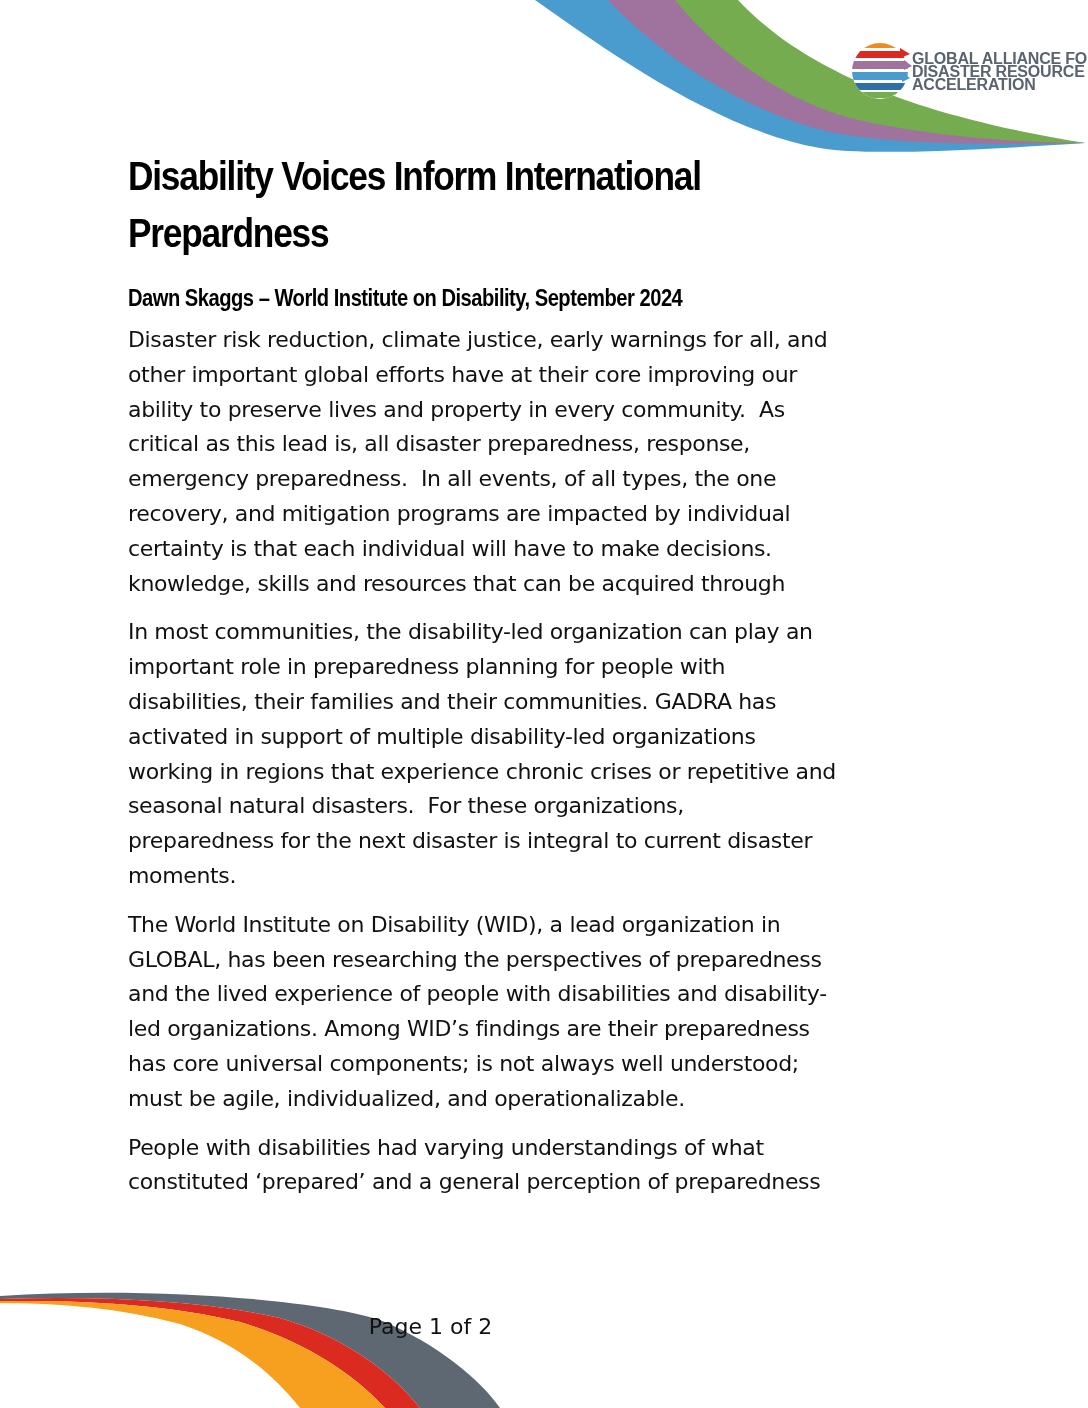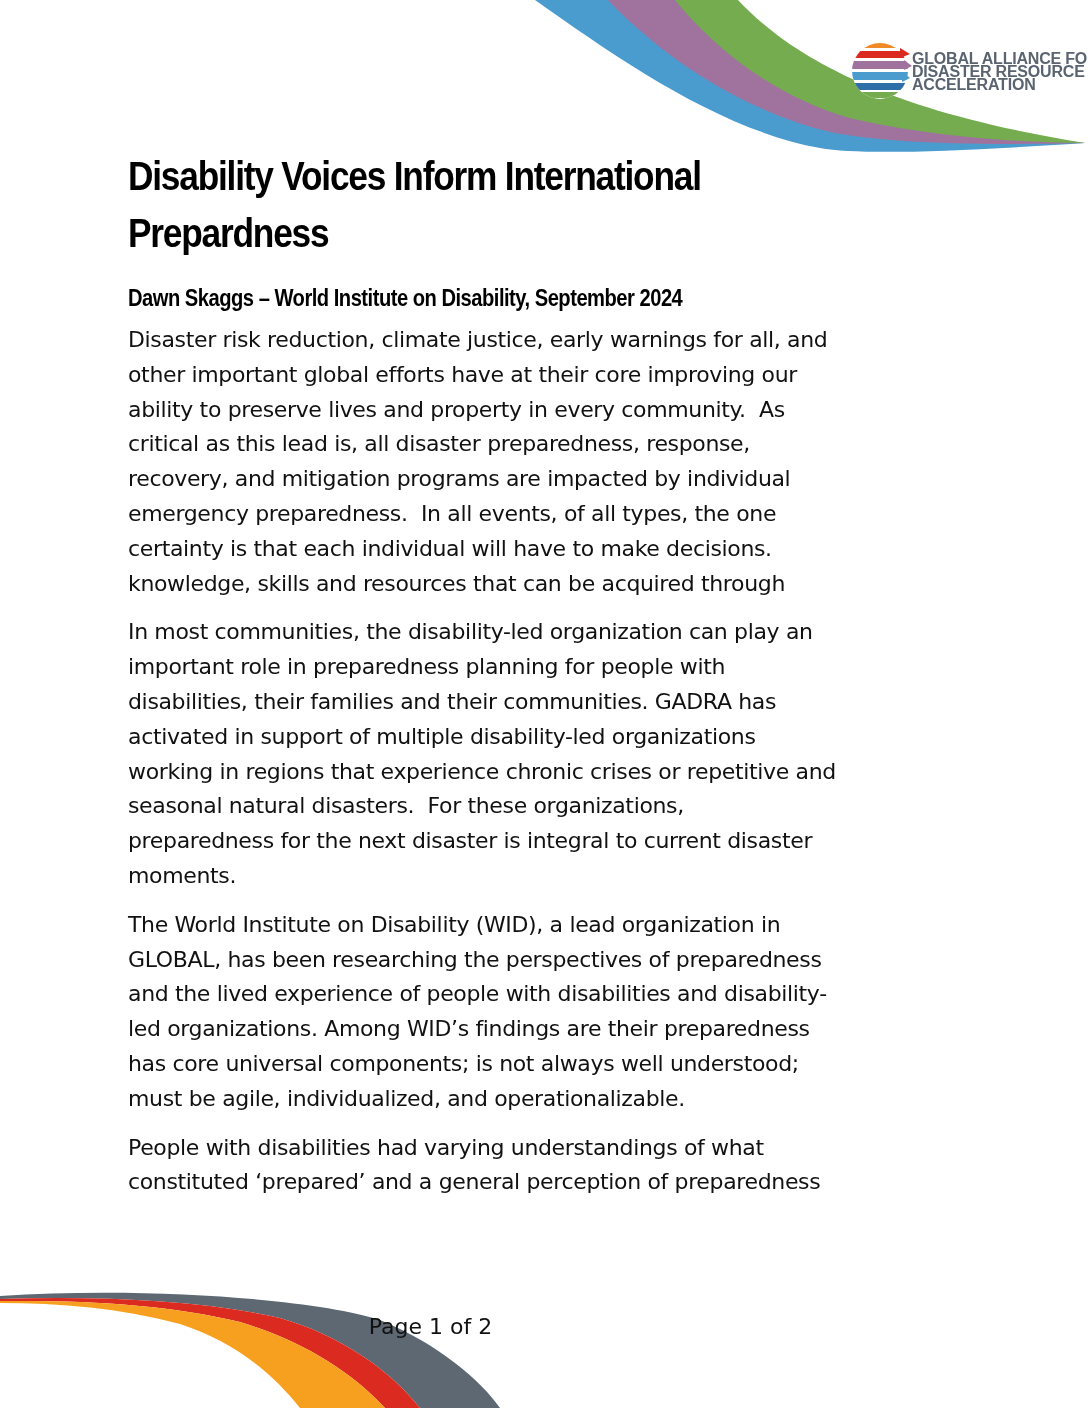--- a/index.html
+++ b/index.html
@@ -86,22 +86,22 @@
     <span style="display:block">Disability Voices Inform International</span>
     <span style="display:block">Prepardness</span>
   </h1>
   <div class="byline">Dawn Skaggs – World Institute on Disability, September 2024</div>
 
   <div class="para" style="margin-top:10px">
     <span class="ln">Disaster risk reduction, climate justice, early warnings for all, and</span>
     <span class="ln">other important global efforts have at their core improving our</span>
     <span class="ln">ability to preserve lives and property in every community.  As</span>
     <span class="ln">critical as this lead is, all disaster preparedness, response,</span>
+    <span class="ln">emergency preparedness.  In all events, of all types, the one</span>
     <span class="ln">recovery, and mitigation programs are impacted by individual</span>
-    <span class="ln">emergency preparedness.  In all events, of all types, the one</span>
     <span class="ln">certainty is that each individual will have to make decisions.</span>
     <span class="ln">knowledge, skills and resources that can be acquired through</span>
   </div>
 
   <div class="para">
     <span class="ln">In most communities, the disability-led organization can play an</span>
     <span class="ln">important role in preparedness planning for people with</span>
     <span class="ln">disabilities, their families and their communities. GADRA has</span>
     <span class="ln">activated in support of multiple disability-led organizations</span>
     <span class="ln">working in regions that experience chronic crises or repetitive and</span>

